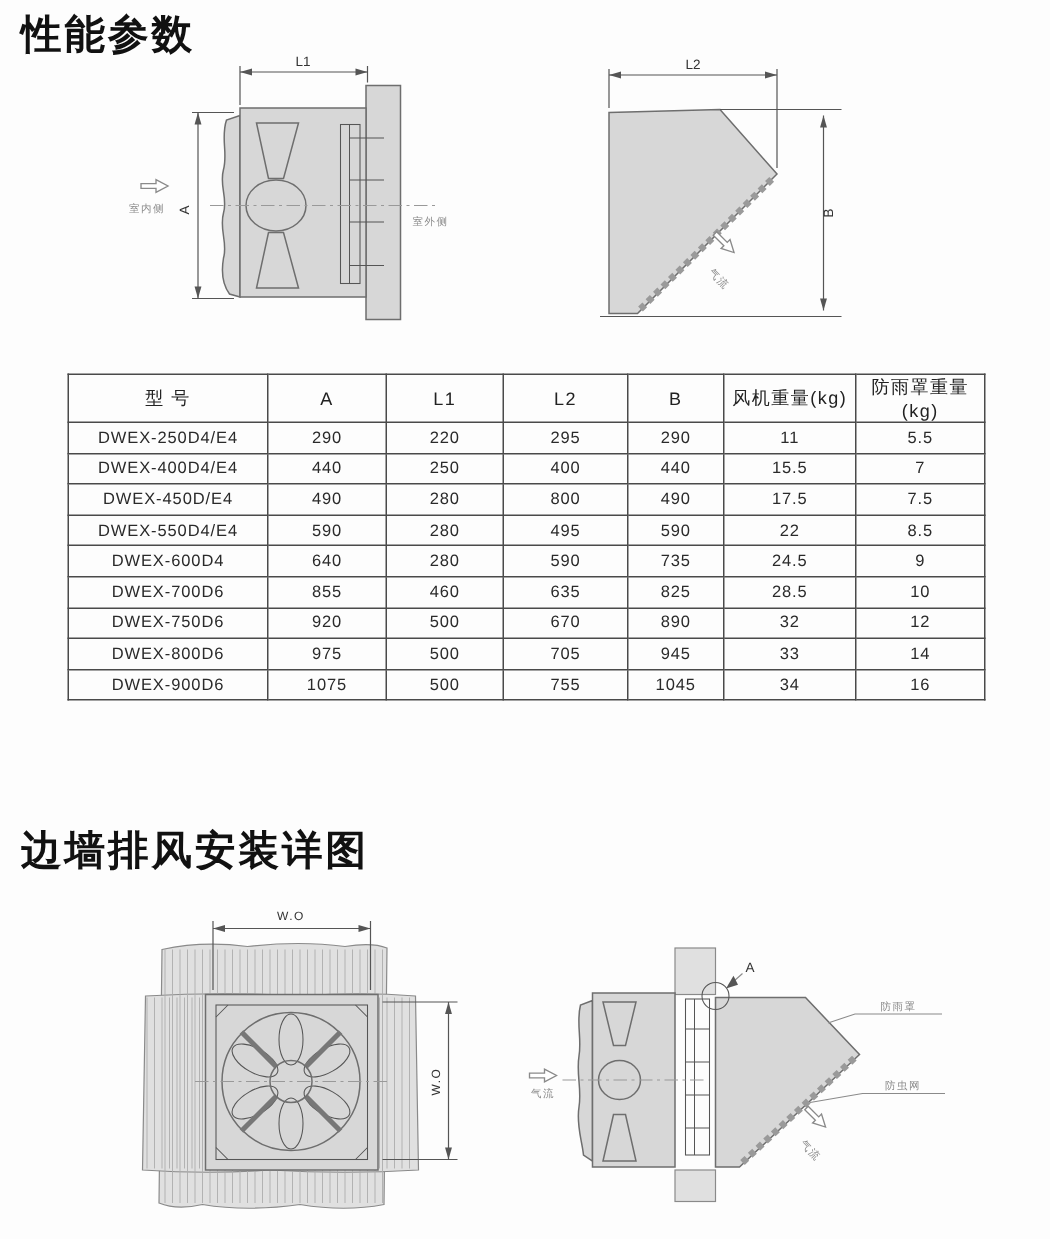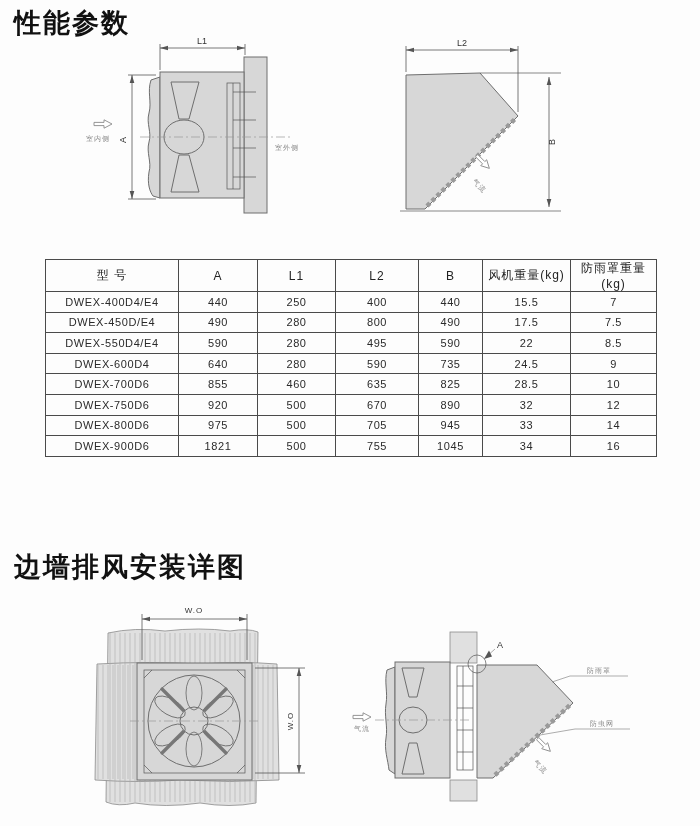--- a/index.html
+++ b/index.html
@@ -26,21 +26,21 @@
   .thin{stroke:#555;stroke-width:0.7;fill:none;}
   .dim{stroke:#555;stroke-width:0.8;fill:none;}
   .arr{fill:#555;stroke:none;}
   .cl{stroke:#999;stroke-width:0.7;fill:none;stroke-dasharray:9 3 2 3;}
   .mesh{stroke:#9a9a9a;stroke-width:4.5;fill:none;stroke-dasharray:4 3;}
   .oarrow{stroke:#8a8a8a;stroke-width:0.9;fill:#fff;}
   .hatch{stroke:#adadad;stroke-width:0.6;fill:none;}
   .leader{stroke:#8a8a8a;stroke-width:0.7;fill:none;}
 
   table[data-name="spec-table"]{
-    position:absolute;left:45px;top:259px;width:611px;
+    position:absolute;left:45px;top:249px;width:611px;
     border-collapse:collapse;table-layout:fixed;
     font-family:"Liberation Sans",sans-serif;
   }
   table[data-name="spec-table"] th{
     border:1px solid #4a4a4a;height:30px;font-size:12px;font-weight:normal;
     color:#222;letter-spacing:1px;padding:0;text-align:center;background:#fdfdfd;
   }
   table[data-name="spec-table"] td{
     border:1px solid #4a4a4a;height:19.6px;font-size:11px;color:#2a2a2a;
     padding:0;text-align:center;letter-spacing:0.6px;white-space:nowrap;
@@ -127,20 +127,29 @@
         <th data-name="column-header">A</th>
         <th data-name="column-header">L1</th>
         <th data-name="column-header">L2</th>
         <th data-name="column-header">B</th>
         <th data-name="column-header">风机重量(kg)</th>
         <th data-name="column-header">防雨罩重量(kg)</th>
       </tr>
     </thead>
     <tbody>
       <tr data-name="table-row">
+        <td data-name="model-cell">DWEX-250D4/E4</td>
+        <td data-name="value-cell">290</td>
+        <td data-name="value-cell">220</td>
+        <td data-name="value-cell">295</td>
+        <td data-name="value-cell">290</td>
+        <td data-name="value-cell">11</td>
+        <td data-name="value-cell">5.5</td>
+      </tr>
+      <tr data-name="table-row">
         <td data-name="model-cell">DWEX-400D4/E4</td>
         <td data-name="value-cell">440</td>
         <td data-name="value-cell">250</td>
         <td data-name="value-cell">400</td>
         <td data-name="value-cell">440</td>
         <td data-name="value-cell">15.5</td>
         <td data-name="value-cell">7</td>
       </tr>
       <tr data-name="table-row">
         <td data-name="model-cell">DWEX-450D/E4</td>
@@ -191,21 +200,21 @@
         <td data-name="model-cell">DWEX-800D6</td>
         <td data-name="value-cell">975</td>
         <td data-name="value-cell">500</td>
         <td data-name="value-cell">705</td>
         <td data-name="value-cell">945</td>
         <td data-name="value-cell">33</td>
         <td data-name="value-cell">14</td>
       </tr>
       <tr data-name="table-row">
         <td data-name="model-cell">DWEX-900D6</td>
-        <td data-name="value-cell">1821</td>
+        <td data-name="value-cell">1075</td>
         <td data-name="value-cell">500</td>
         <td data-name="value-cell">755</td>
         <td data-name="value-cell">1045</td>
         <td data-name="value-cell">34</td>
         <td data-name="value-cell">16</td>
       </tr>
     </tbody>
   </table>
 
 <div id="title2" class="section-title" data-name="section-title-installation">边墙排风安装详图</div>

